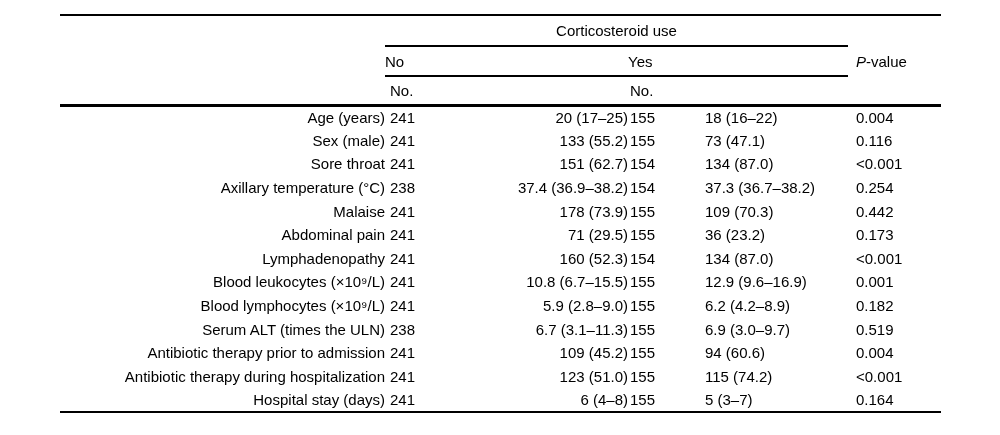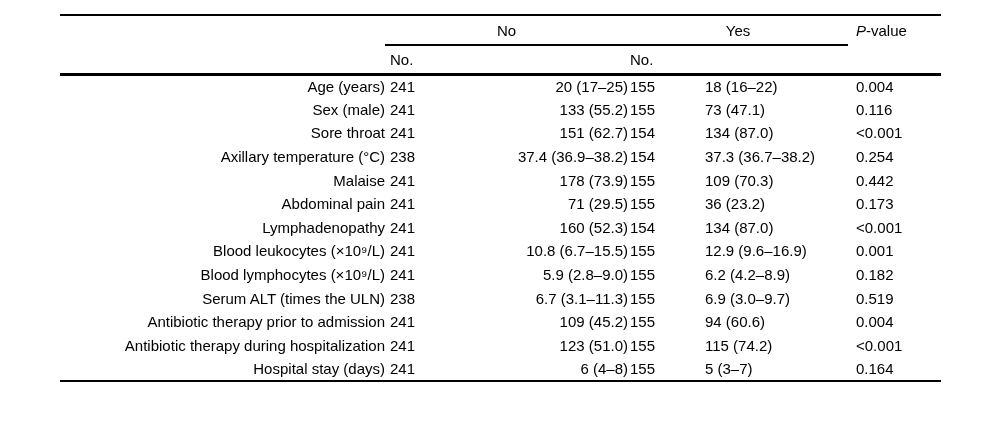--- a/index.html
+++ b/index.html
@@ -33,21 +33,21 @@
     font-weight: normal;
     white-space: nowrap;
     overflow: hidden;
     font-size: 15px;
   }
   tr.h1 td { height: 31px; }
   tr.h2 td { height: 30px; }
   tr.h3 td { height: 29px; border-bottom: 3px solid #000; }
   tbody td { height: 23.6px; }
   .group-span { text-align: center; border-bottom: 2px solid #000; }
-  .sub-group  { text-align: center; border-bottom: 2px solid #000; }
+  .sub-group  { border-bottom: 2px solid #000; }
   .c1 { padding-left: 10px; text-align: right; }
   .c2 { padding-left: 5px; }
   .c3 { padding-left: 3px; text-align: right; }
   .c4 { padding-left: 2px; }
   .c5 { padding-left: 2px; }
   .c6 { padding-left: 8px; }
   .italic { font-style: italic; }
 </style>
 </head>
 <body>
@@ -56,20 +56,25 @@
   <table class="stats">
     <colgroup>
       <col style="width:325px">
       <col style="width:77px">
       <col style="width:166px">
       <col style="width:75px">
       <col style="width:145px">
       <col style="width:93px">
     </colgroup>
     <thead>
+      <tr class="h1">
+        <td></td>
+        <td class="group-span" colspan="4">Corticosteroid use</td>
+        <td></td>
+      </tr>
       <tr class="h2">
         <td></td>
         <td class="sub-group" colspan="2">No</td>
         <td class="sub-group" colspan="2">Yes</td>
         <td class="c6"><span class="italic">P</span><span>-value</span></td>
       </tr>
       <tr class="h3">
         <td></td>
         <td class="c2">No.</td>
         <td></td>

